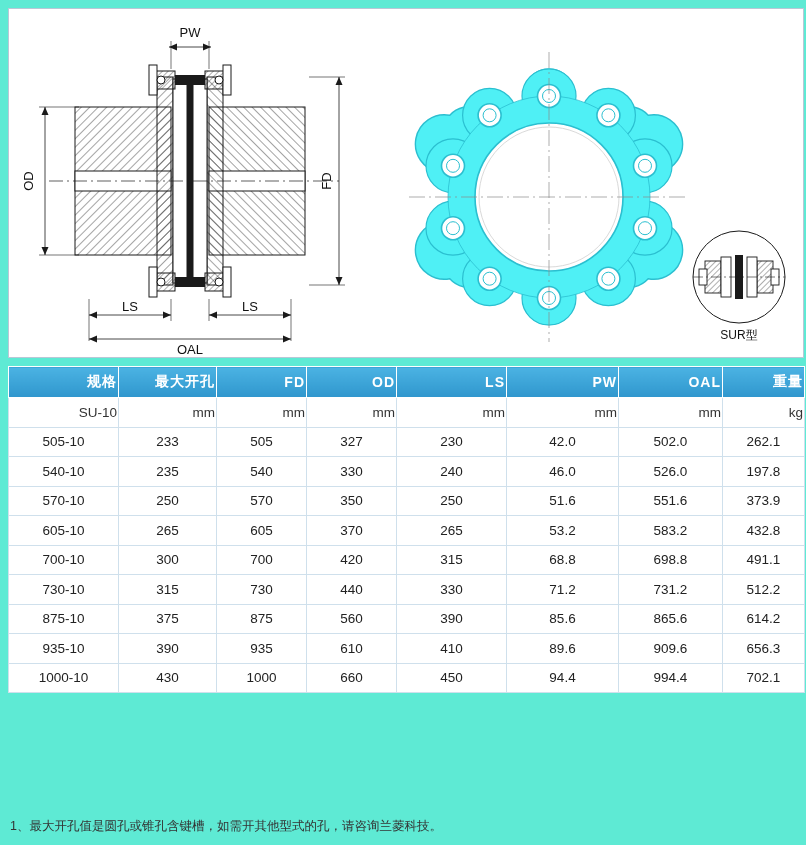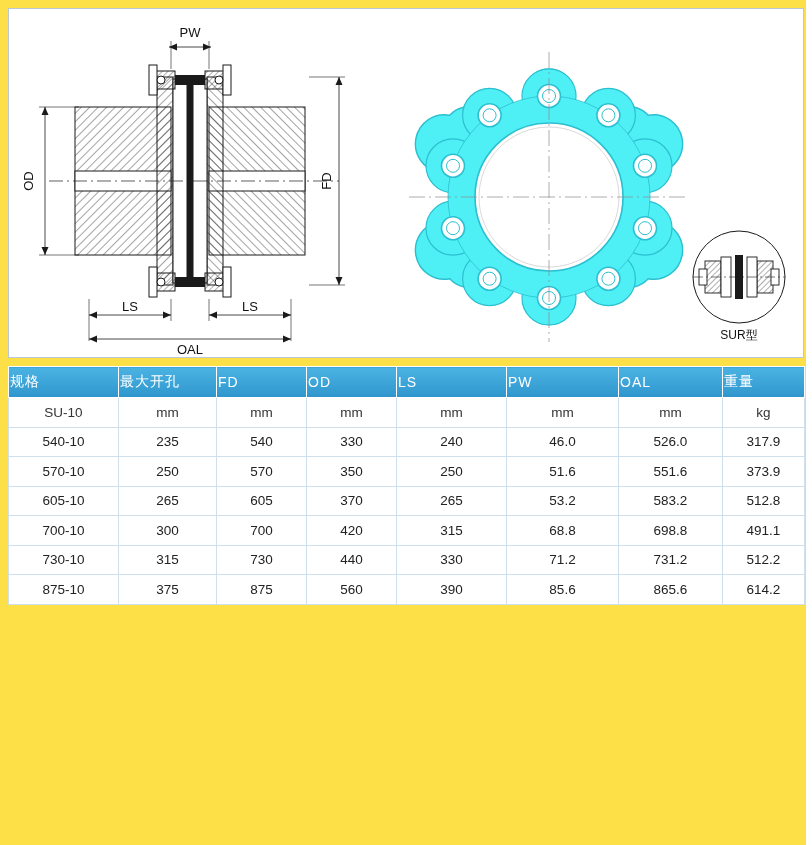--- a/index.html
+++ b/index.html
@@ -5,21 +5,21 @@
   * { box-sizing: border-box; }
   html, body {
     margin: 0; padding: 0;
     width: 812px; height: 845px;
     background: #ffffff;
     font-family: "Liberation Sans", sans-serif;
   }
   #page {
     position: relative;
     width: 806px; height: 845px;
-    background: #fde047;
+    background: #5eead4;
     overflow: hidden;
   }
 
   
   .figure-panel {
     position: absolute;
     left: 8px; top: 8px;
     width: 796px; height: 350px;
     border: 1px solid #b9c7d6;
     background: #ffffff;
@@ -35,36 +35,37 @@
   table.spec {
     border-collapse: collapse;
     width: 796px;
     table-layout: fixed;
   }
   table.spec th {
     background: #3da5d9;
     background: linear-gradient(to bottom, #4bb3e3 0%, #2f96cd 100%);
     color: #ffffff;
     font-size: 14px;
-    font-weight: normal;
+    font-weight: bold;
     height: 31px;
     border: 1px solid #ffffff;
-    text-align: left;
+    text-align: right;
     letter-spacing: 1px;
   }
   table.spec td {
     height: 29.5px;
     border: 1px solid #cfe0ec;
     text-align: center;
     font-size: 13.5px;
     color: #222222;
     background: #ffffff;
   }
   table.spec tr.unit-row td {
     color: #333333;
+    text-align: right;
   }
   
   col.c0 { width: 110px; }
   col.c1 { width: 98px; }
   col.c2 { width: 90px; }
   col.c3 { width: 90px; }
   col.c4 { width: 110px; }
   col.c5 { width: 112px; }
   col.c6 { width: 104px; }
   col.c7 { width: 82px; }
@@ -297,48 +298,58 @@
           <td>mm</td>
           <td>mm</td>
           <td>mm</td>
           <td>mm</td>
           <td>mm</td>
           <td>mm</td>
           <td>kg</td>
         </tr>
 
         <tr>
+          <td>505-10</td>
+          <td>233</td>
+          <td>505</td>
+          <td>327</td>
+          <td>230</td>
+          <td>42.0</td>
+          <td>502.0</td>
+          <td>262.1</td>
+        </tr>
+        <tr>
           <td>540-10</td>
           <td>235</td>
           <td>540</td>
           <td>330</td>
           <td>240</td>
           <td>46.0</td>
           <td>526.0</td>
-          <td>317.9</td>
+          <td>197.8</td>
         </tr>
         <tr>
           <td>570-10</td>
           <td>250</td>
           <td>570</td>
           <td>350</td>
           <td>250</td>
           <td>51.6</td>
           <td>551.6</td>
           <td>373.9</td>
         </tr>
         <tr>
           <td>605-10</td>
           <td>265</td>
           <td>605</td>
           <td>370</td>
           <td>265</td>
           <td>53.2</td>
           <td>583.2</td>
-          <td>512.8</td>
+          <td>432.8</td>
         </tr>
         <tr>
           <td>700-10</td>
           <td>300</td>
           <td>700</td>
           <td>420</td>
           <td>315</td>
           <td>68.8</td>
           <td>698.8</td>
           <td>491.1</td>
@@ -356,18 +367,39 @@
         <tr>
           <td>875-10</td>
           <td>375</td>
           <td>875</td>
           <td>560</td>
           <td>390</td>
           <td>85.6</td>
           <td>865.6</td>
           <td>614.2</td>
         </tr>
+        <tr>
+          <td>935-10</td>
+          <td>390</td>
+          <td>935</td>
+          <td>610</td>
+          <td>410</td>
+          <td>89.6</td>
+          <td>909.6</td>
+          <td>656.3</td>
+        </tr>
+        <tr>
+          <td>1000-10</td>
+          <td>430</td>
+          <td>1000</td>
+          <td>660</td>
+          <td>450</td>
+          <td>94.4</td>
+          <td>994.4</td>
+          <td>702.1</td>
+        </tr>
       </tbody>
     </table>
   </div>
 
+  <div class="footnote">1、最大开孔值是圆孔或锥孔含键槽，如需开其他型式的孔，请咨询兰菱科技。</div>
 
 </div>
 
 </body></html>

